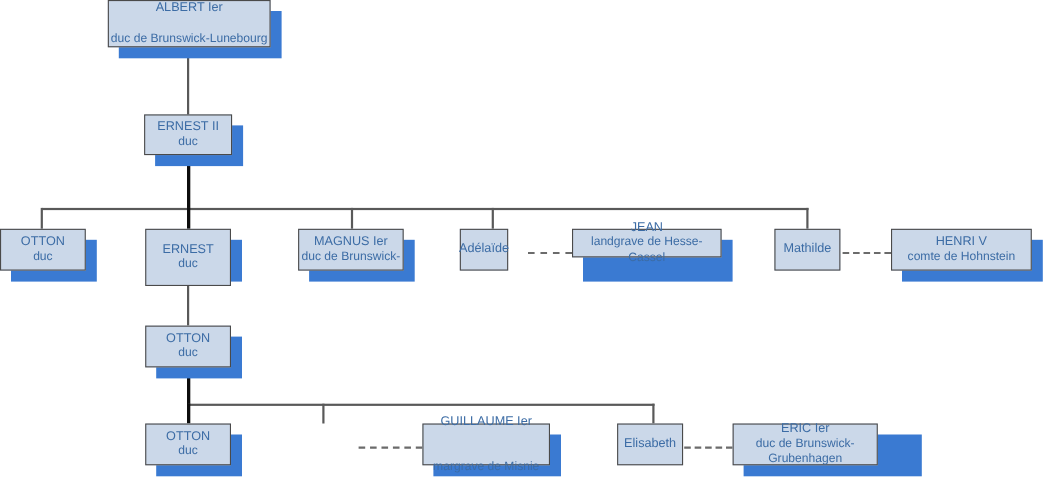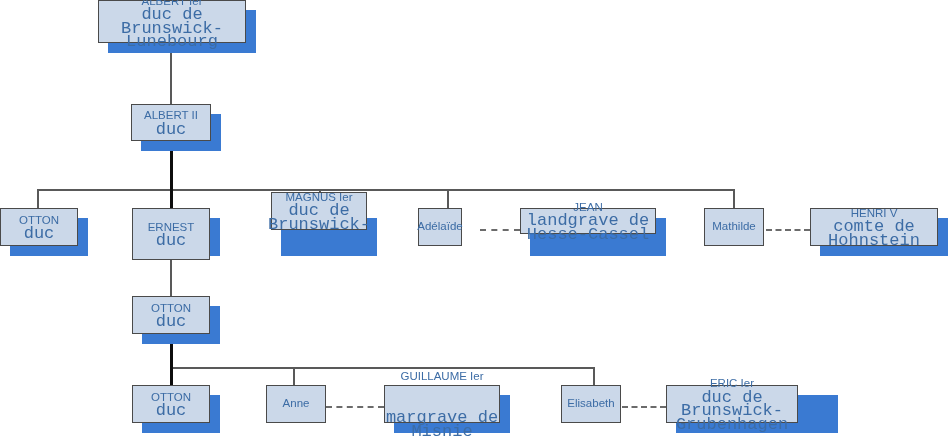--- a/index.html
+++ b/index.html
@@ -12,21 +12,21 @@
   .line.thick{background:#0d0d0d;}
   .dash{position:absolute;height:0;border-top:2px dashed #6b6b6b;}
 
   
   .shadow{position:absolute;background:#3a7ad2;}
   .node{position:absolute;box-sizing:border-box;
         background:#cbd8e9;border:1.4px solid #4a4a4a;
         display:flex;flex-direction:column;align-items:center;
         justify-content:center;text-align:center;
         color:#3c6ca5;font-size:11.5px;line-height:13.5px;}
-  .node .l2{font-size:17px;font-family:Liberation Mono, monospace;}
+  .node .l2{font-size:11px;}
 </style>
 </head>
 <body>
 
 <div id="canvas">
 
   <div class="line" style="left:170px;top:43px;width:2px;height:62px;"></div>
 
   <div class="line thick" style="left:170px;top:140px;width:3px;height:50px;"></div>
   <div class="line" style="left:38px;top:189px;width:697px;height:1.6px;"></div>
@@ -55,41 +55,41 @@
   <div class="shadow" style="left:10px;top:218px;width:78px;height:38px;"></div>
   <div class="shadow" style="left:142px;top:218px;width:78px;height:38px;"></div>
   <div class="shadow" style="left:281px;top:218px;width:96px;height:38px;"></div>
   <div class="shadow" style="left:530px;top:218px;width:136px;height:38px;"></div>
   <div class="shadow" style="left:820px;top:218px;width:128px;height:38px;"></div>
   <div class="shadow" style="left:142px;top:306px;width:78px;height:38px;"></div>
   <div class="shadow" style="left:142px;top:395px;width:78px;height:38px;"></div>
   <div class="shadow" style="left:394px;top:395px;width:116px;height:38px;"></div>
   <div class="shadow" style="left:676px;top:395px;width:162px;height:38px;"></div>
 
-  <div class="node" style="left:98px;top:0px;width:148px;height:43px;">
+  <div class="node" style="left:98px;top:0px;width:148px;height:43px;justify-content:space-between;">
     <span>ALBERT Ier</span>
     <span class="l2">duc de Brunswick-Lunebourg</span>
   </div>
 
   <div class="node" style="left:131px;top:104px;width:80px;height:37px;">
-    <span>ALBERT II</span>
+    <span>ERNEST II</span>
     <span class="l2">duc</span>
   </div>
 
   <div class="node" style="left:0px;top:208px;width:78px;height:38px;">
     <span>OTTON</span>
     <span class="l2">duc</span>
   </div>
 
   <div class="node" style="left:132px;top:208px;width:78px;height:52px;">
     <span>ERNEST</span>
     <span class="l2">duc</span>
   </div>
 
-  <div class="node" style="left:271px;top:192px;width:96px;height:38px;">
+  <div class="node" style="left:271px;top:208px;width:96px;height:38px;">
     <span>MAGNUS Ier</span>
     <span class="l2">duc de Brunswick-</span>
   </div>
 
   <div class="node" style="left:418px;top:208px;width:44px;height:38px;">
     <span>Adélaïde</span>
   </div>
 
   <div class="node" style="left:520px;top:208px;width:136px;height:26px;">
     <span>JEAN</span>
@@ -108,23 +108,20 @@
   <div class="node" style="left:132px;top:296px;width:78px;height:38px;">
     <span>OTTON</span>
     <span class="l2">duc</span>
   </div>
 
   <div class="node" style="left:132px;top:385px;width:78px;height:38px;">
     <span>OTTON</span>
     <span class="l2">duc</span>
   </div>
 
-  <div class="node" style="left:266px;top:385px;width:60px;height:38px;">
-    <span>Anne</span>
-  </div>
 
   <div class="node" style="left:384px;top:385px;width:116px;height:38px;gap:28px;">
     <span>GUILLAUME Ier</span>
     <span class="l2">margrave de Misnie</span>
   </div>
 
   <div class="node" style="left:561px;top:385px;width:60px;height:38px;">
     <span>Elisabeth</span>
   </div>
 

